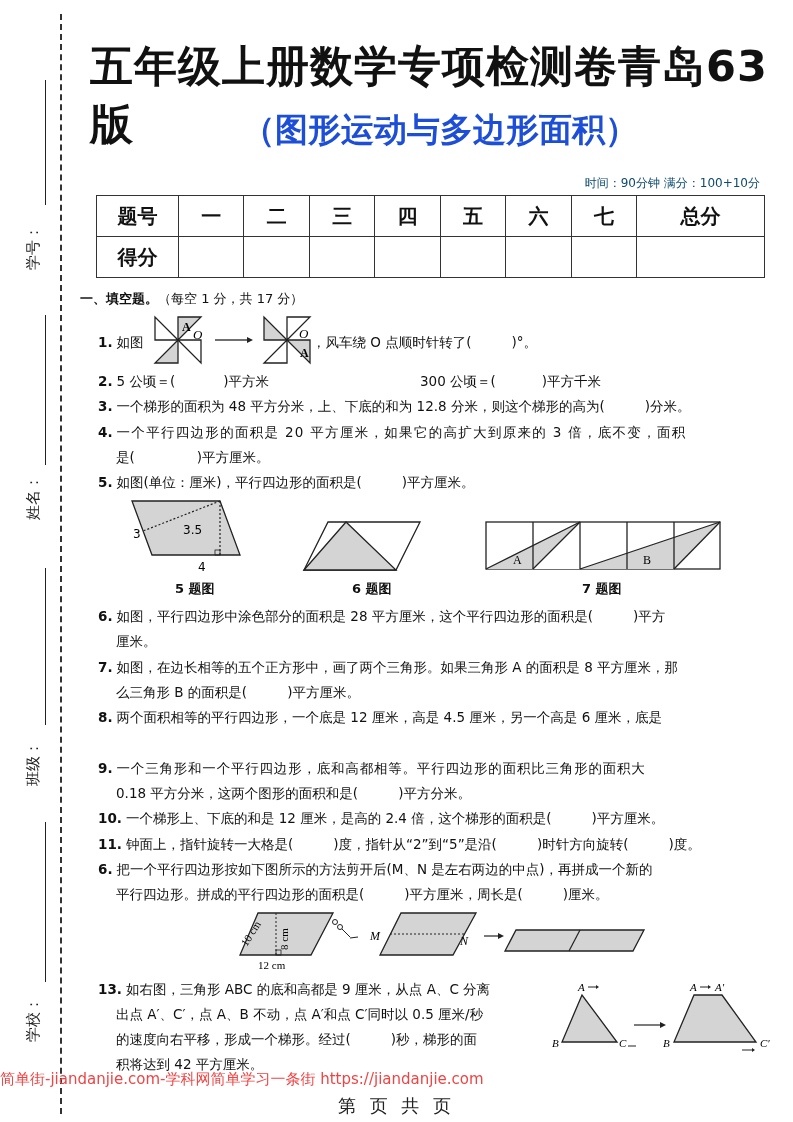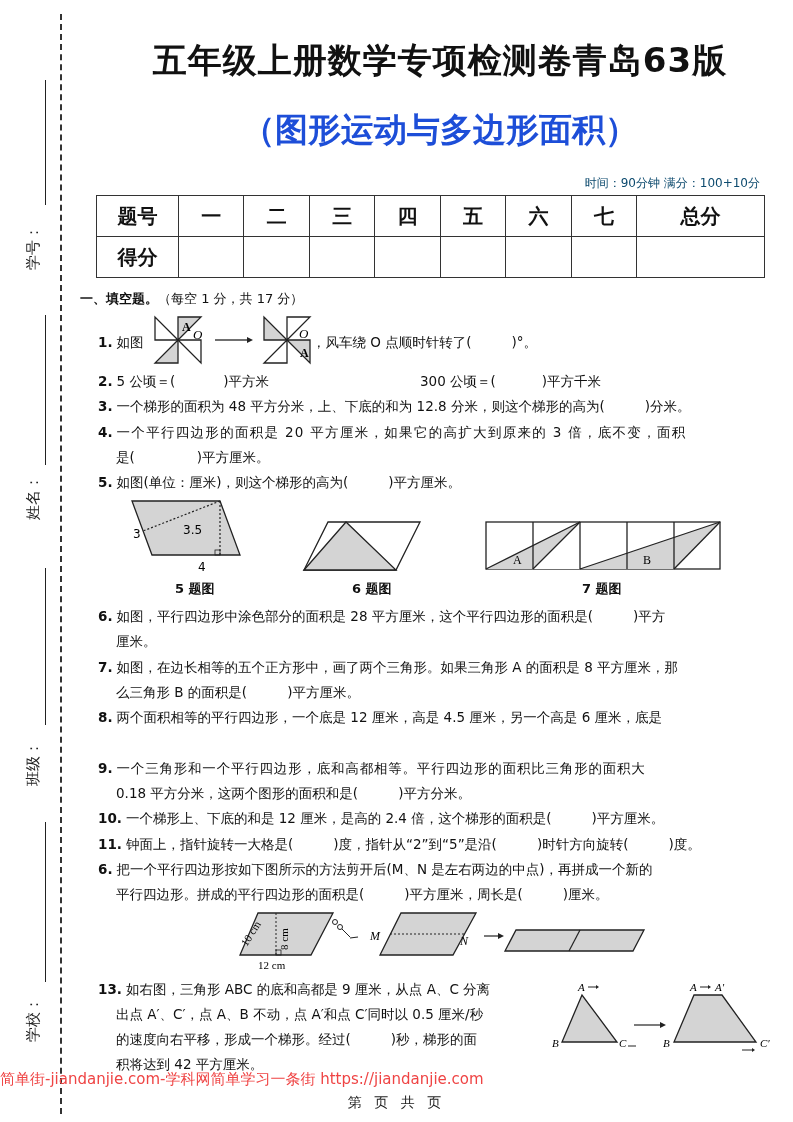--- a/index.html
+++ b/index.html
@@ -5,41 +5,41 @@
   * { margin: 0; padding: 0; box-sizing: border-box; }
   html, body { width: 793px; height: 1122px; background: #ffffff; overflow: hidden; }
   body { position: relative; font-family: "DejaVu Sans", "Liberation Sans", sans-serif; color: #111; }
 
   
   .dash-line { position: absolute; left: 60px; top: 14px; width: 0; height: 1100px; border-left: 2px dashed #333; }
   .margin-field { position: absolute; left: 8px; width: 50px; }
   .margin-field .label { position: absolute; left: 16px; transform: rotate(-90deg); transform-origin: left top; font-size: 15px; white-space: nowrap; color: #222; }
   .margin-field .line { position: absolute; left: 37px; width: 0; border-left: 1.5px solid #222; }
 
-  .title { position: absolute; left: 90px; top: 38px; width: 700px; text-align: center; font-size: 34px; font-weight: bold; letter-spacing: 1px; color: #111; }
+  .title { position: absolute; left: 90px; top: 38px; width: 700px; text-align: left; font-size: 43px; font-weight: bold; letter-spacing: 1px; color: #111; }
   .subtitle { position: absolute; left: 90px; top: 108px; width: 700px; text-align: center; font-size: 33px; font-weight: bold; color: #1d4ed8; }
   .meta { position: absolute; right: 33px; top: 175px; font-size: 12px; color: #0c4a6e; }
 
   table.score { position: absolute; left: 96px; top: 195px; width: 669px; border-collapse: collapse; }
   table.score td { border: 1.5px solid #333; height: 41px; text-align: center; font-size: 20px; font-weight: bold; }
   table.score td.first { width: 82px; }
 
   .section-title { position: absolute; left: 80px; top: 290px; font-size: 13px; font-weight: bold; }
   .section-title .note { font-weight: normal; }
 
   .q { position: absolute; left: 98px; font-size: 13.5px; line-height: 25px; color: #111; width: 668px; }
   .q .num { font-weight: bold; margin-right: 4px; }
   .q .indent { padding-left: 18px; display: block; }
   .blank { display: inline-block; width: 40px; }
 
   .fig { position: absolute; }
   .caption { position: absolute; font-size: 13px; font-weight: bold; }
 
   .footer-wm { position: absolute; left: 0; width: 694px; top: 1070px; text-align: left; font-size: 15px; color: #ef4444; }
-  .footer-page { position: absolute; left: 0; width: 793px; top: 1094px; text-align: center; font-size: 14px; letter-spacing: 4px; color: #222; }
+  .footer-page { position: absolute; left: 0; width: 793px; top: 1094px; text-align: center; font-size: 18px; letter-spacing: 4px; color: #222; }
 </style>
 </head>
 <body>
 
 <div class="dash-line"></div>
 
 <div class="margin-field" style="top:80px; height:200px;">
   <div class="line" style="top:0; height:125px;"></div>
   <div class="label" style="top:190px;">学号：</div>
 </div>
@@ -131,21 +131,21 @@
 <div class="q" style="top:394px;">
   <span class="num">3.</span><span>一个梯形的面积为 48 平方分米，上、下底的和为 12.8 分米，则这个梯形的高为(</span><span class="blank"></span><span>)分米。</span>
 </div>
 
 <div class="q" style="top:420px;">
   <span class="num">4.</span><span style="letter-spacing:1.3px">一个平行四边形的面积是 20 平方厘米，如果它的高扩大到原来的 3 倍，底不变，面积</span>
   <span class="indent"><span>是(</span><span class="blank" style="width:62px"></span><span>)平方厘米。</span></span>
 </div>
 
 <div class="q" style="top:470px;">
-  <span class="num">5.</span><span>如图(单位：厘米)，则这个梯形的高为(</span><span class="blank"></span><span>)平方厘米。</span>
+  <span class="num">5.</span><span>如图(单位：厘米)，平行四边形的面积是(</span><span class="blank"></span><span>)平方厘米。</span>
 </div>
 
 <svg class="fig" style="left:128px; top:498px;" width="130" height="80">
   <polygon points="4,3 92,3 112,57 24,57" fill="#d4d4d4" stroke="#222" stroke-width="1.3"></polygon>
   <line x1="92" y1="3" x2="92" y2="57" stroke="#222" stroke-width="1.2" stroke-dasharray="2,2"></line>
   <line x1="92" y1="3" x2="15" y2="33" stroke="#222" stroke-width="1.2" stroke-dasharray="2,2"></line>
   <rect x="87" y="52" width="5" height="5" fill="none" stroke="#222" stroke-width="0.8"></rect>
   <text x="5" y="40" font-size="12">3</text>
   <text x="55" y="36" font-size="12">3.5</text>
   <text x="70" y="73" font-size="12">4</text>

